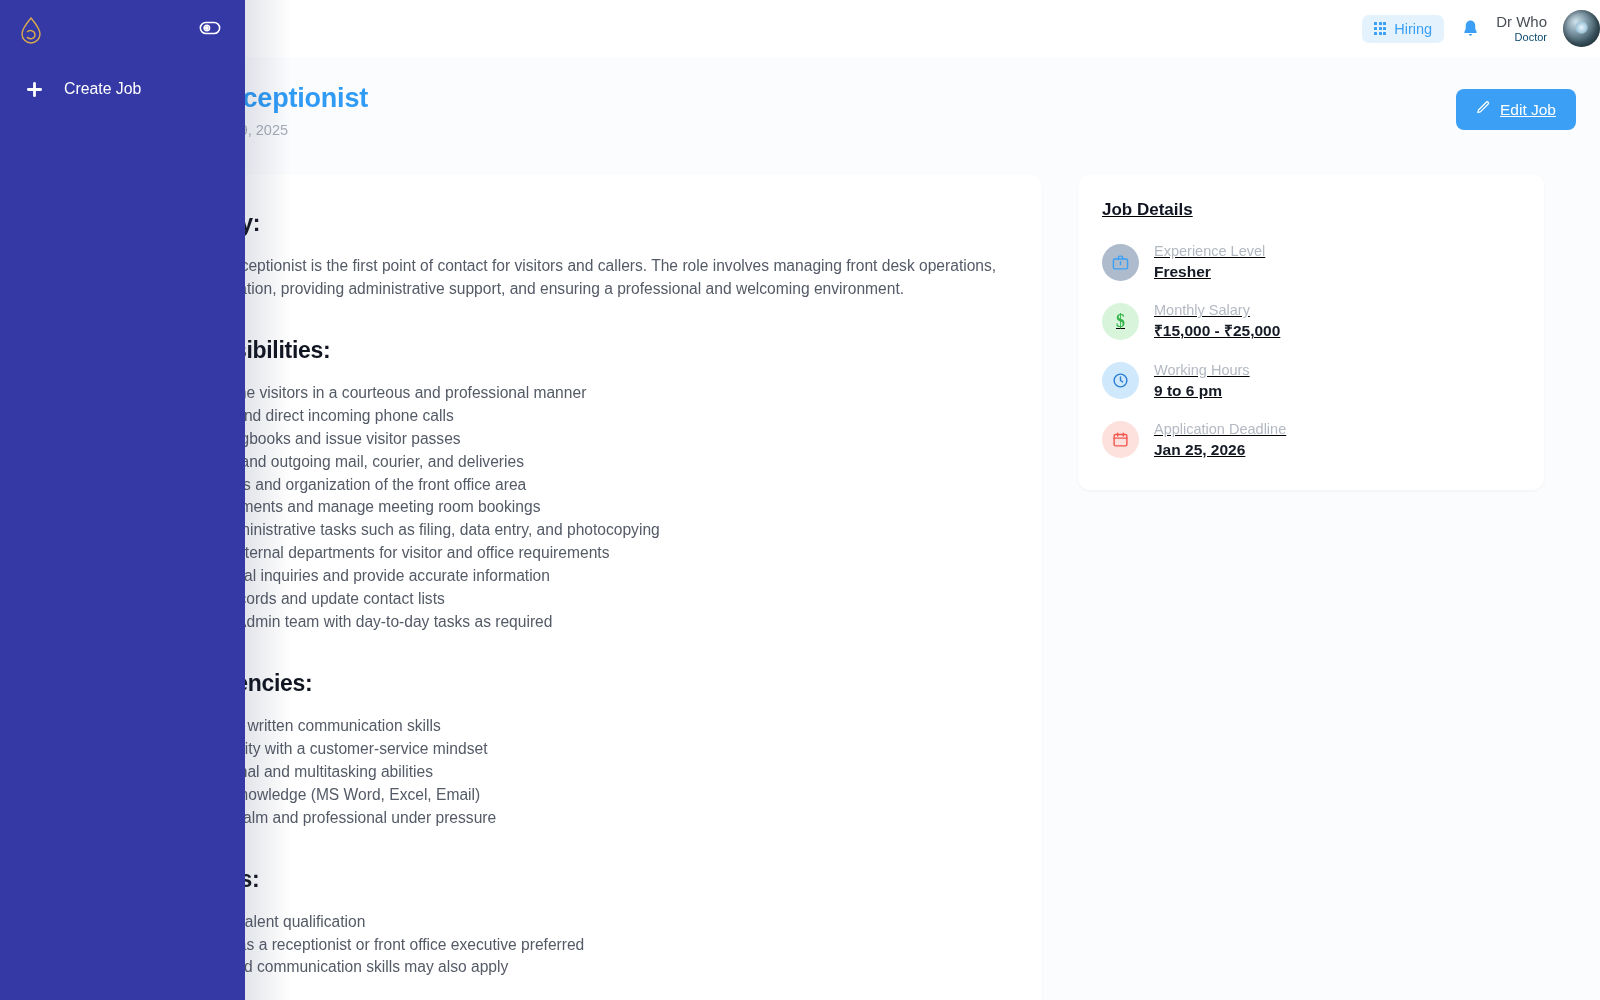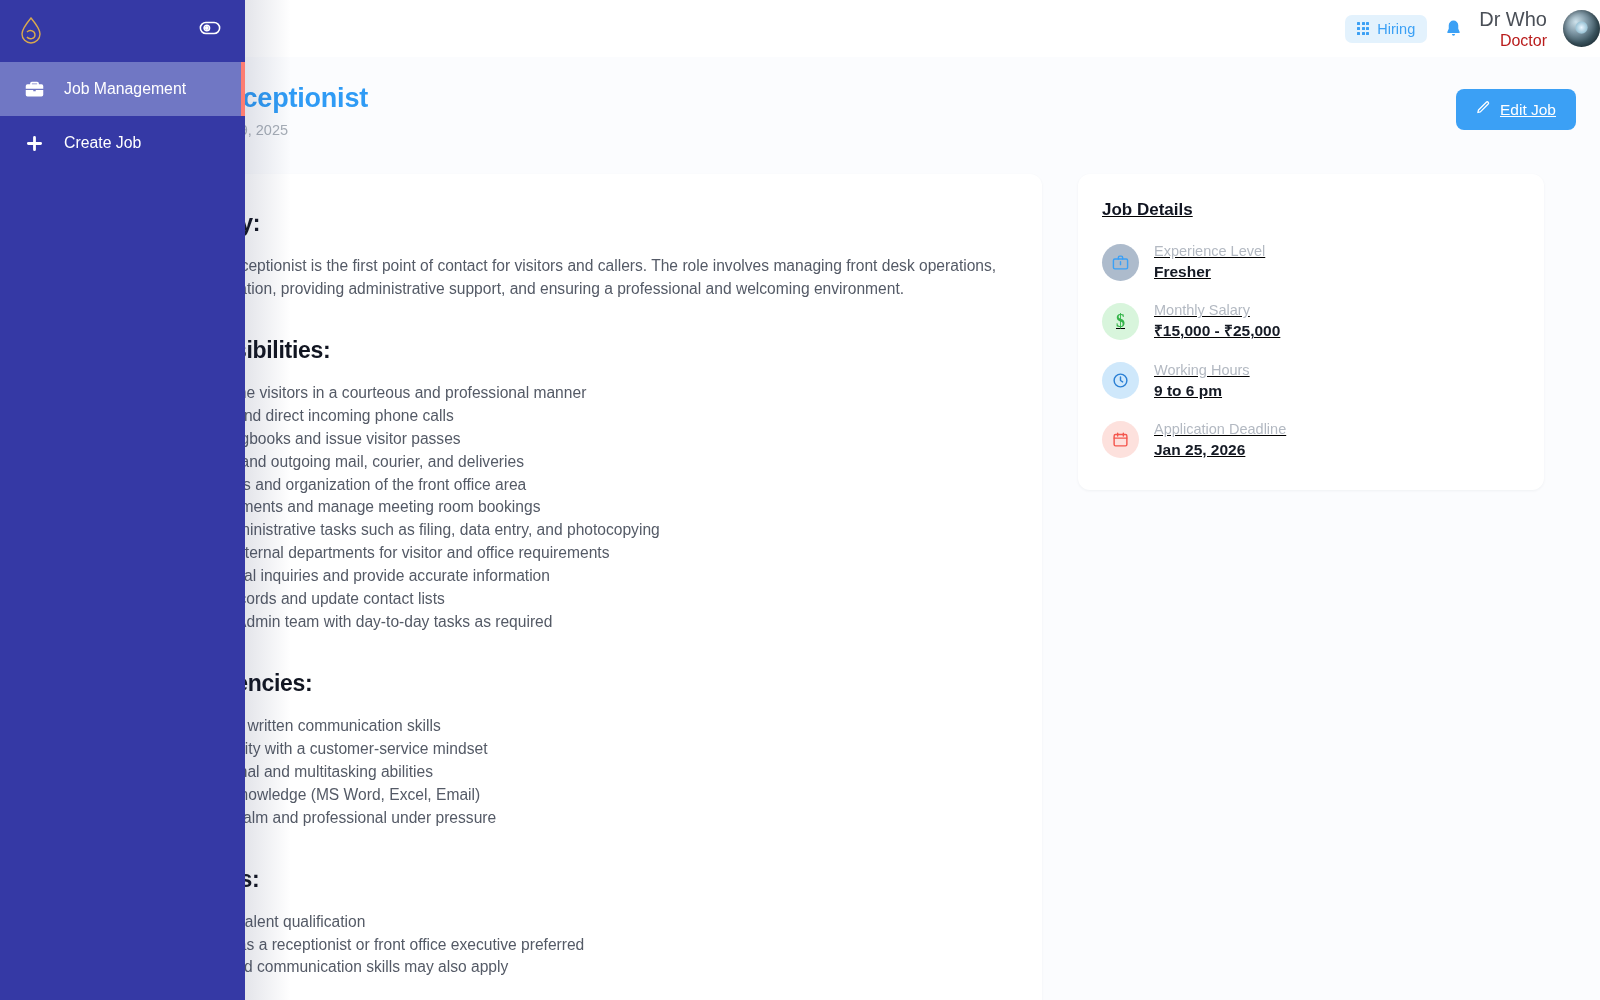--- a/index.html
+++ b/index.html
@@ -22,22 +22,22 @@
   .hiring-badge {
     display: flex; align-items: center; gap: 8px;
     background: #e3f2fd; color: #3ba0f5;
     border-radius: 7px; padding: 6px 12px;
     font-size: 14.5px; font-weight: 500;
   }
   .grid-icon { display: grid; grid-template-columns: repeat(3,3px); grid-template-rows: repeat(3,3px); gap: 1.6px; }
   .grid-icon i { background: #3ba0f5; border-radius: 0.5px; display:block; width:3px; height:3px; }
   .bell-icon { width: 20px; height: 22px; display:flex; align-items:center; justify-content:center; }
   .user-block { text-align: right; line-height: 1.22; }
-  .user-name { font-size: 20px; color: #4a4f57; }
-  .user-role { font-size: 16px; color: #b91c1c; }
+  .user-name { font-size: 15px; color: #4a4f57; }
+  .user-role { font-size: 11px; color: #0c4a6e; }
   .avatar {
     width: 37px; height: 37px; border-radius: 50%;
     background: radial-gradient(circle at 35% 32%, #cfe3ec 0%, #7f98a6 32%, #3b5560 62%, #1f333c 100%);
     box-shadow: inset 0 0 6px rgba(0,0,0,.45);
     position: relative; overflow: hidden; flex: 0 0 auto;
   }
   .avatar::after {
     content:""; position:absolute; left:32%; top:30%; width:36%; height:36%;
     border-radius:50%; background: radial-gradient(circle, #eaf6ff 0%, #9ec6d8 60%, rgba(0,0,0,0) 75%);
   }
@@ -297,29 +297,20 @@
       </span>
       <span class="sb-toggle">
         <svg width="22" height="16" viewBox="0 0 24 16" fill="none" stroke="#ffffff" stroke-width="1.7">
           <rect x="1.5" y="2" width="21" height="12" rx="6"></rect>
           <circle cx="8.5" cy="8" r="3"></circle>
           <circle cx="8.5" cy="8" r="1.2" fill="#ffffff"></circle>
         </svg>
       </span>
     </div>
 
-    <div class="sb-item active">
-      <span class="sb-icon">
-        <svg width="21" height="21" viewBox="0 0 24 24" fill="#ffffff">
-          <path d="M9 3a2 2 0 0 0-2 2v1H4a2 2 0 0 0-2 2v3h20V8a2 2 0 0 0-2-2h-3V5a2 2 0 0 0-2-2zm0 2h6v1H9z"></path>
-          <path d="M2 12.6V18a2 2 0 0 0 2 2h16a2 2 0 0 0 2-2v-5.4h-8.6V14h-2.8v-1.4z"></path>
-        </svg>
-      </span>
-      <span>Job Management</span>
-    </div>
 
     <div class="sb-item">
       <span class="sb-icon">
         <svg width="21" height="21" viewBox="0 0 24 24" fill="none" stroke="#ffffff" stroke-width="3.2" stroke-linecap="round">
           <path d="M12 5v14M5 12h14"></path>
         </svg>
       </span>
       <span>Create Job</span>
     </div>
   </div>

